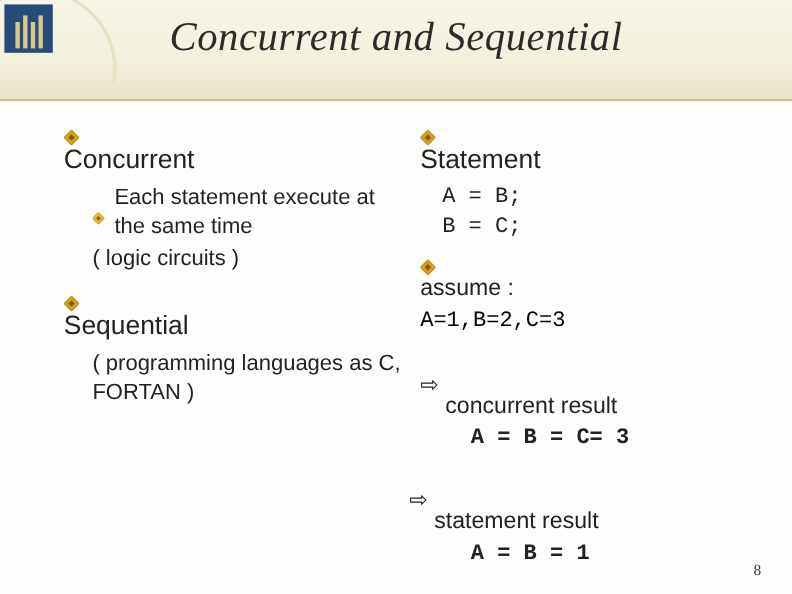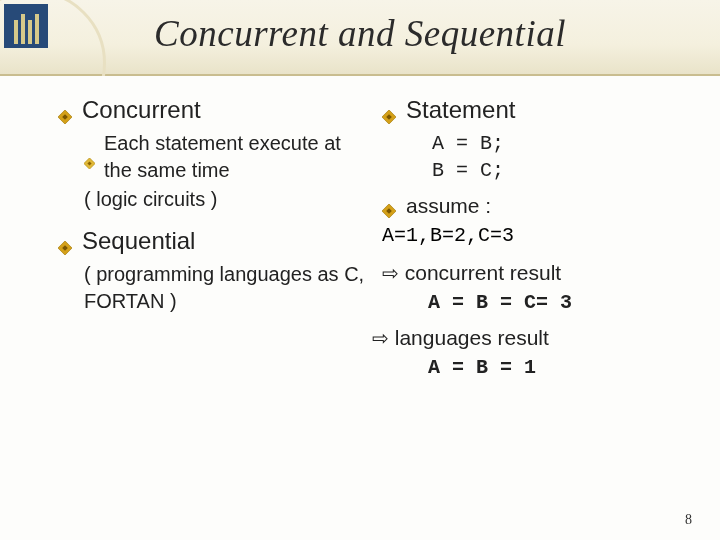--- a/index.html
+++ b/index.html
@@ -6,21 +6,21 @@
   body {
     width: 720px;
     height: 540px;
     background: #fdfdfb;
     font-family: Verdana, Geneva, sans-serif;
     position: relative;
     overflow: hidden;
   }
   .header {
     position: relative;
-    height: 76px;
+    height: 92px;
     background: linear-gradient(to bottom, #f7f4e8 0%, #f4f0de 60%, #e9e3c9 100%);
     border-bottom: 2px solid #c9bd8f;
   }
   .header-logo {
     position: absolute;
     left: 4px;
     top: 4px;
     width: 44px;
     height: 44px;
     background: #274a78;
@@ -71,22 +71,23 @@
     padding: 20px 22px 0 58px;
     gap: 10px;
   }
   .col {
     flex: 1;
   }
   .col-left { flex: 0 0 308px; }
   .col-right { flex: 1; padding-left: 6px; }
   .item-l1 {
     display: flex;
-    align-items: flex-end;
+    align-items: flex-start;
     margin-bottom: 6px;
+    flex-direction: column;
   }
   .bullet-l1 {
     width: 14px;
     height: 14px;
     margin-top: 6px;
     margin-right: 10px;
     flex-shrink: 0;
   }
   .bullet-l1 svg { display: block; }
   .text-l1 {
@@ -115,21 +116,21 @@
     margin-left: 26px;
     font-size: 20px;
     color: #222;
     line-height: 1.35;
     margin-bottom: 14px;
   }
   .code {
     font-family: "Courier New", Courier, monospace;
     font-size: 20px;
     color: #222;
-    margin-left: 50px;
+    margin-left: 20px;
     line-height: 1.35;
   }
   .code-narrow { margin-left: 46px; font-weight: bold; }
   .assume-line .text-l1 { font-size: 21px; }
   .assume-code {
     font-family: "Courier New", Courier, monospace;
     font-size: 20px;
     margin-bottom: 14px;
   }
   .arrow-line {
@@ -139,20 +140,21 @@
   }
   .arrow-glyph {
     font-size: 20px;
     color: #222;
     margin-right: 6px;
     font-family: "Segoe UI Symbol", Arial, sans-serif;
   }
   .arrow-text {
     font-size: 21px;
     color: #222;
+    margin-top: 40px;
   }
   .arrow-line.tight { margin-left: -10px; }
   .page-number {
     position: absolute;
     right: 28px;
     bottom: 12px;
     font-size: 14px;
     color: #333;
     font-family: "Times New Roman", serif;
   }
@@ -241,21 +243,21 @@
     <div class="arrow-line">
       <span class="arrow-glyph">⇨</span>
       <span class="arrow-text">concurrent result</span>
     </div>
     <div class="code code-narrow">A = B = C= 3</div>
 
     <div class="sp"></div>
 
     <div class="arrow-line tight">
       <span class="arrow-glyph">⇨</span>
-      <span class="arrow-text">languages result</span>
+      <span class="arrow-text">statement result</span>
     </div>
     <div class="code code-narrow">A = B = 1</div>
 
   </div>
 
 </div>
 
 <div class="page-number">8</div>
 
 </body></html>

